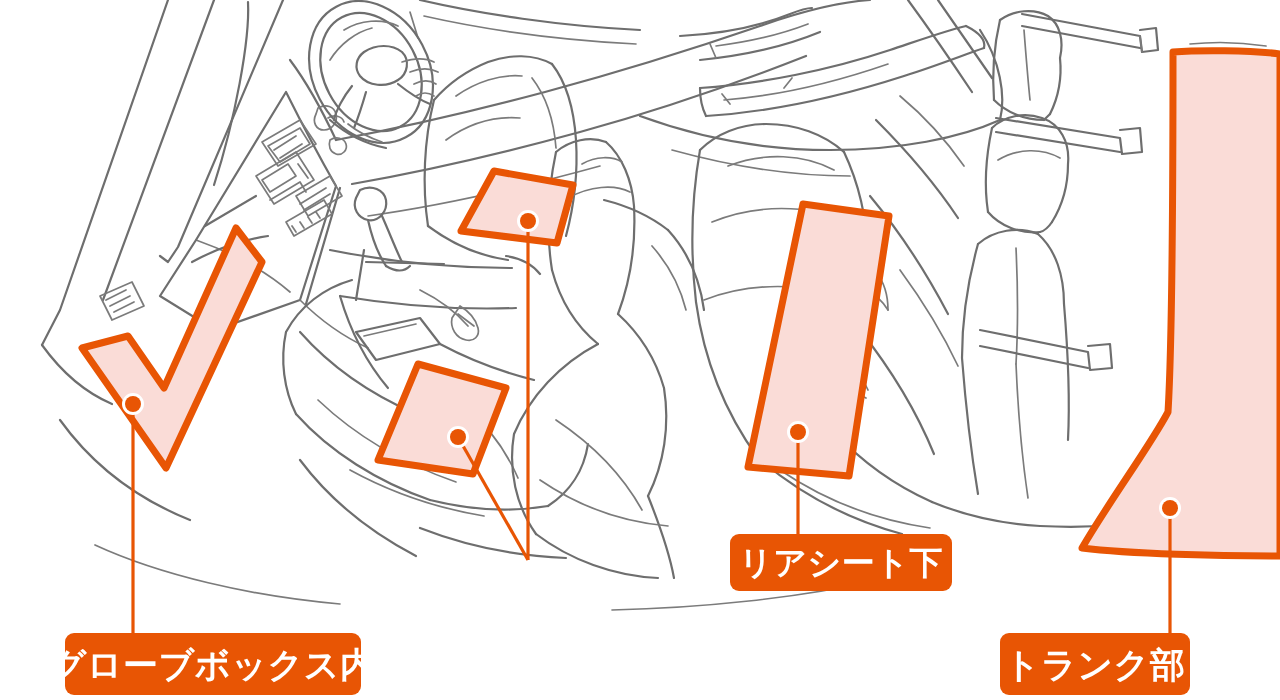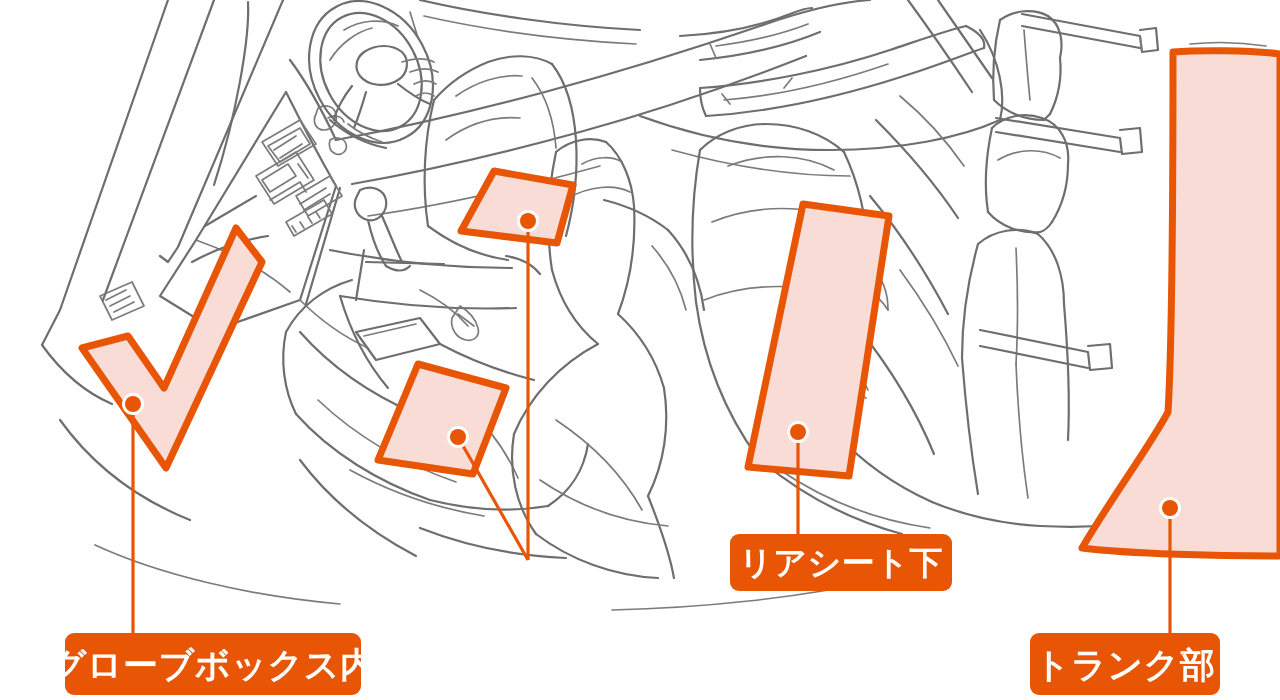--- a/index.html
+++ b/index.html
@@ -55,21 +55,21 @@
   }
   .badge-rearseat {
     left: 730px;
     top: 522px;
     width: 222px;
     height: 57px;
     font-size: 33px;
     margin-top: 12px;
   }
   .badge-trunk {
-    left: 1030px;
+    left: 1000px;
     top: 633px;
     width: 190px;
     height: 62px;
     font-size: 35px;
   }
 </style>
 </head>
 <body>
 
 <div id="stage">

